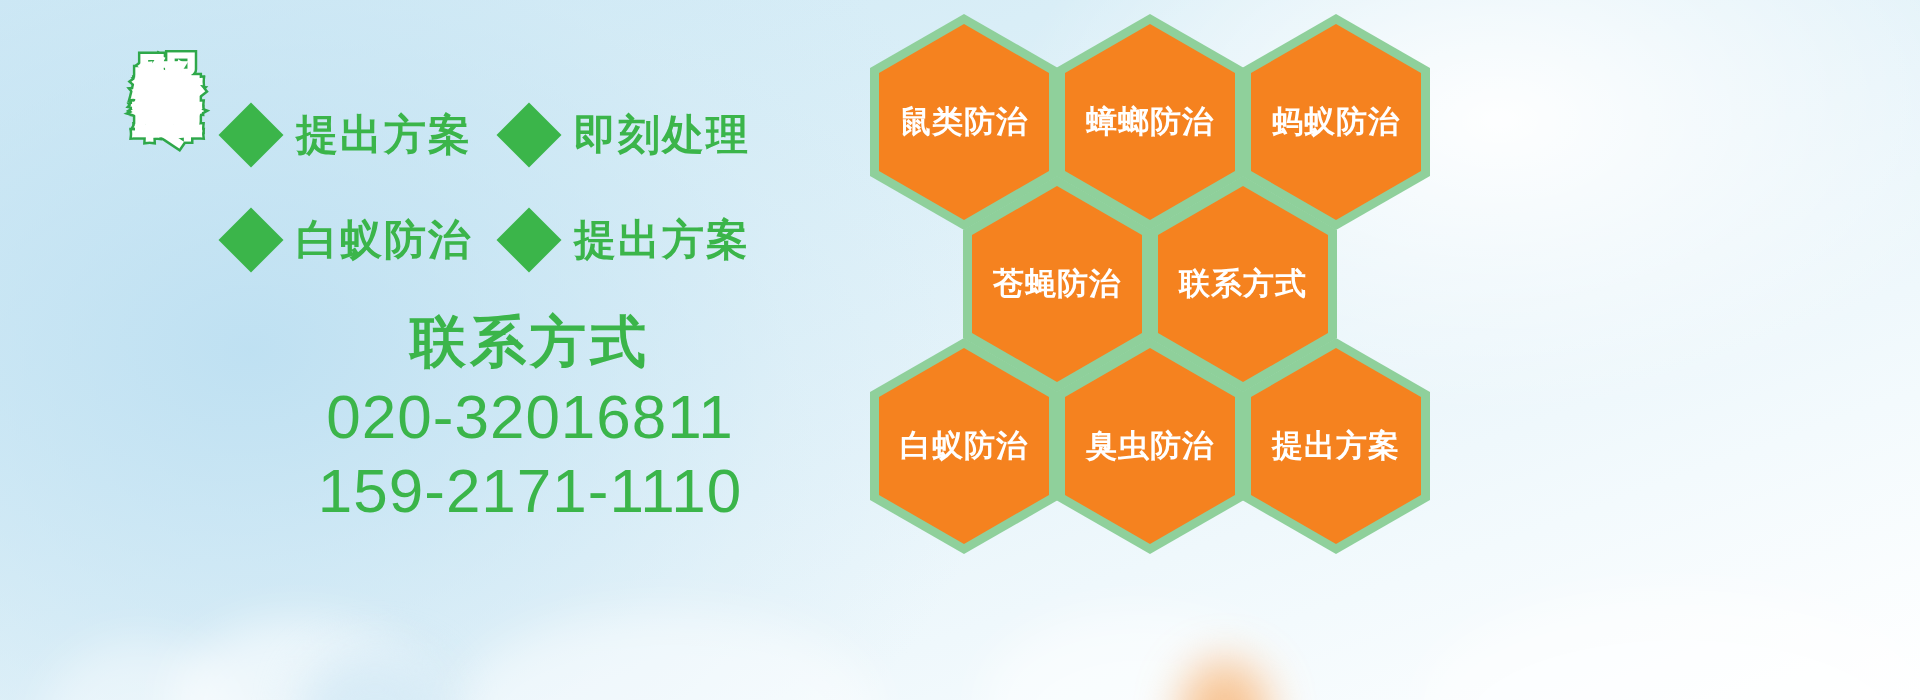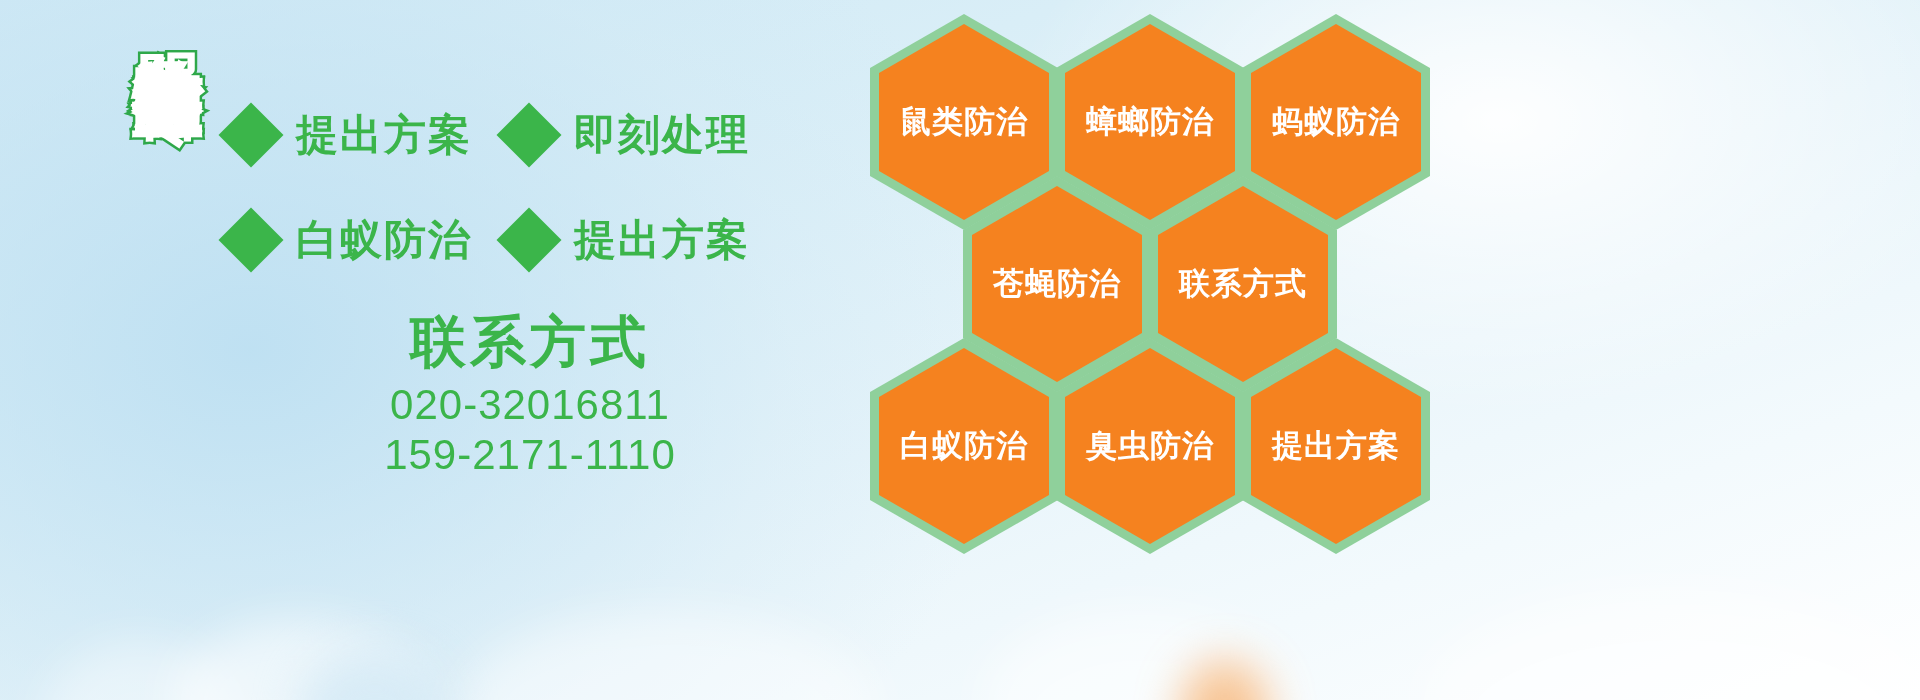--- a/index.html
+++ b/index.html
@@ -77,21 +77,21 @@
     color:#3bb54a;
   }
   #contact-label {
     font-size:56px;
     font-weight:bold;
     letter-spacing:4px;
     line-height:1.15;
     margin-bottom:6px;
   }
   .phone {
-    font-size:42px;
+    font-size:62px;
     font-weight:normal;
     letter-spacing:1px;
     line-height:1.18;
   }
 
   
   #honeycomb { position:absolute; left:856px; top:0px; width:600px; height:560px; }
   .hex {
     position:absolute;
     width:188px; height:216px;

